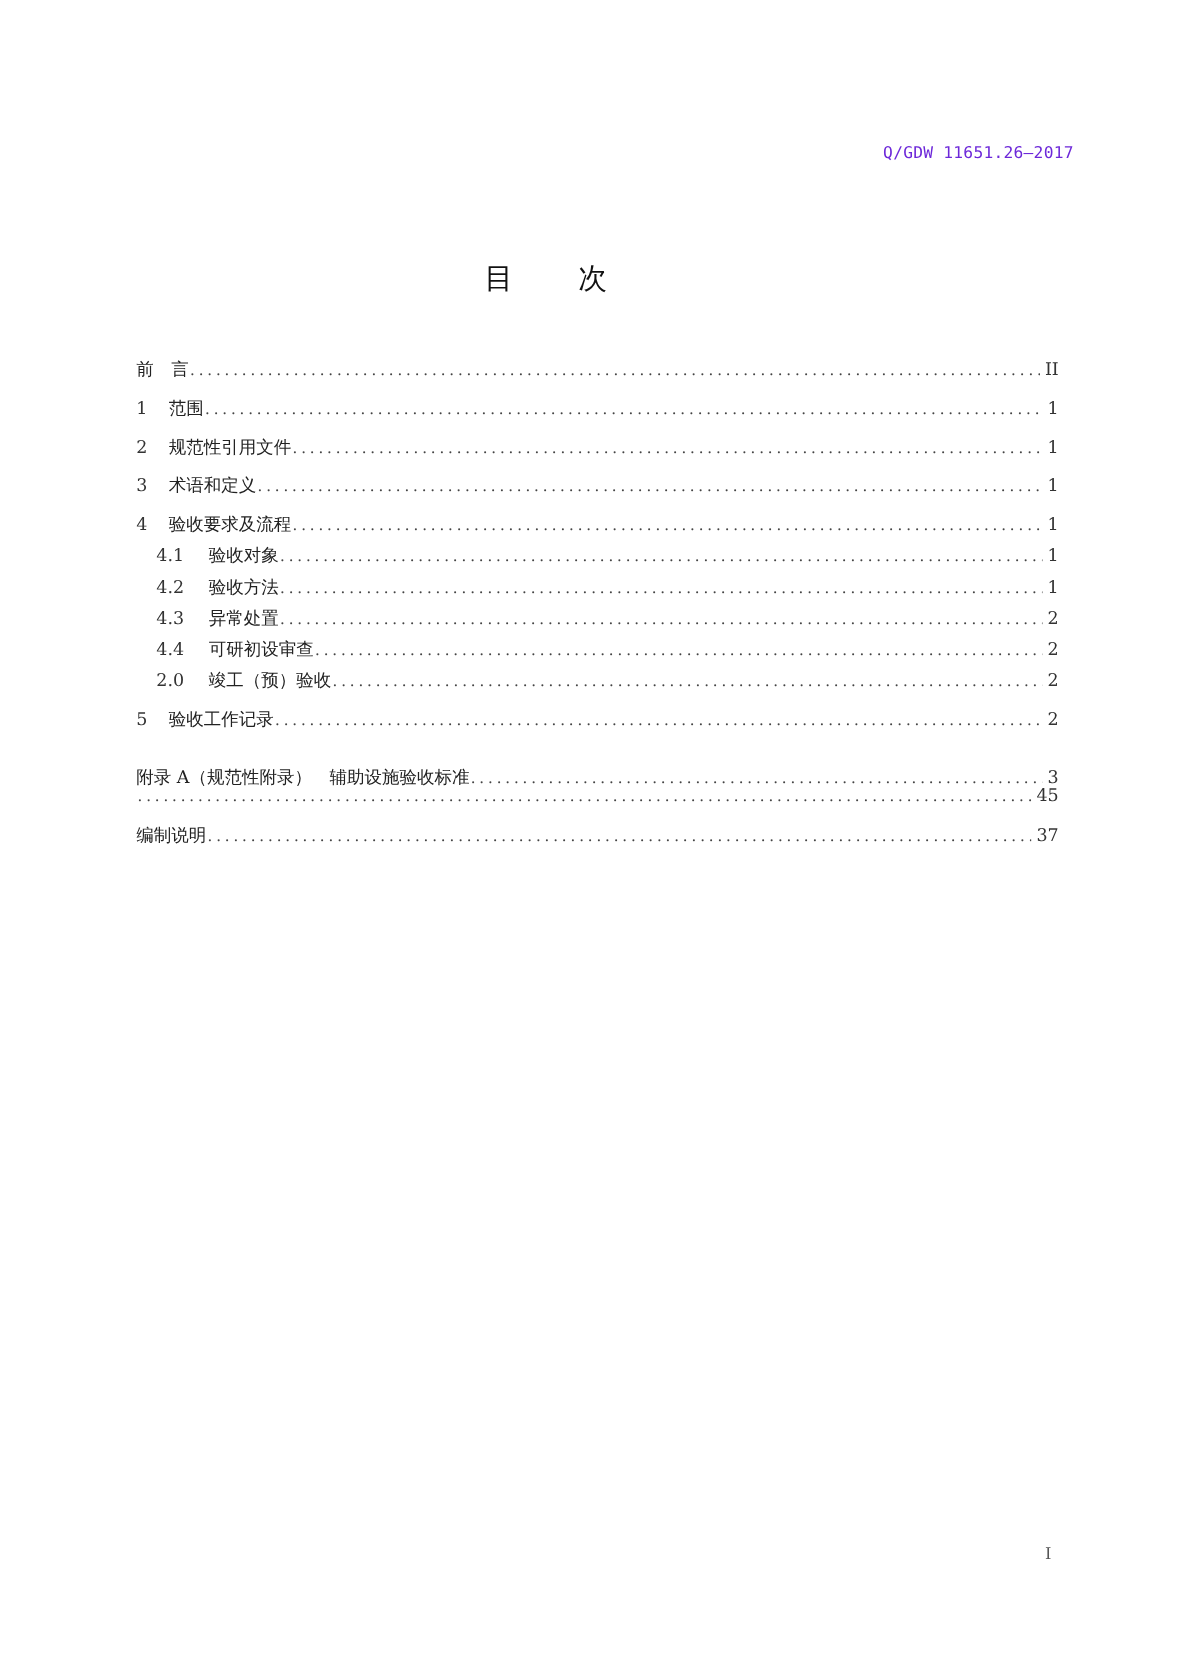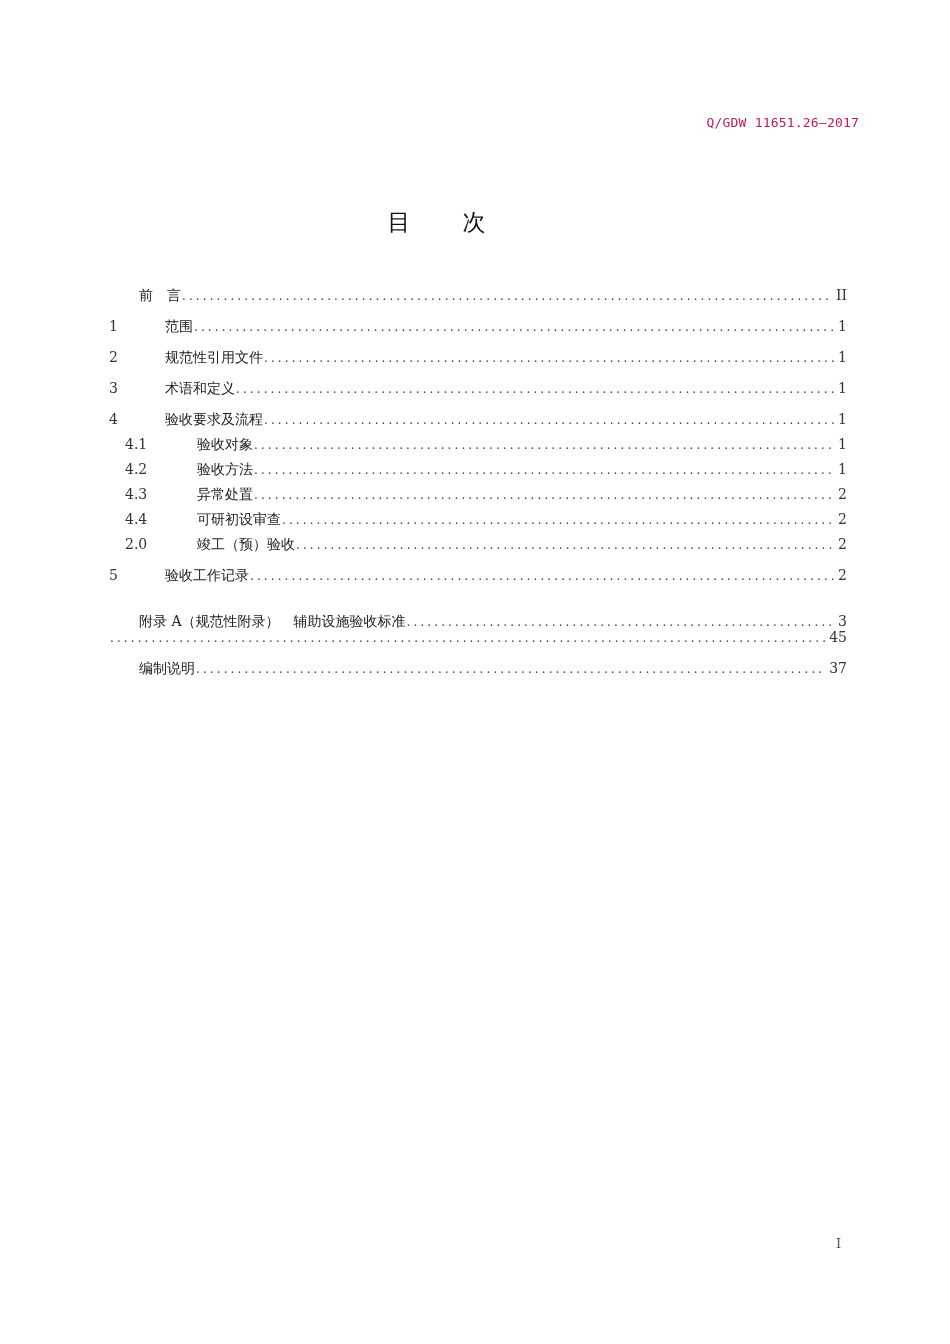--- a/index.html
+++ b/index.html
@@ -15,21 +15,21 @@
       color: #1a1a1a;
       font-family: "DejaVu Serif", "Liberation Serif", serif;
     }
     .doc-code {
       position: absolute;
       top: 115px;
       right: 91px;
       font-family: "DejaVu Sans Mono", "Liberation Mono", monospace;
       font-size: 13px;
       letter-spacing: 0.2px;
-      color: #be185d;
+      color: #6d28d9;
       white-space: nowrap;
     }
     .toc-title {
       position: absolute;
       top: 207px;
       left: 0;
       width: 873px;
       text-align: center;
       font-family: "DejaVu Sans", "Liberation Sans", sans-serif;
       font-size: 23px;
@@ -65,21 +65,20 @@
       display: inline-block;
       min-width: 26px;
       color: #333;
     }
     .toc-row.sub .toc-num {
       min-width: 42px;
     }
     .toc-label {
       color: #222;
       flex: 0 0 auto;
-      margin-left: 30px;
     }
     .toc-dots {
       flex: 1 1 auto;
       overflow: hidden;
       color: #444;
       letter-spacing: 3.1px;
       font-size: 12px;
       margin: 0 4px 0 1px;
     }
     .toc-dots::before {

